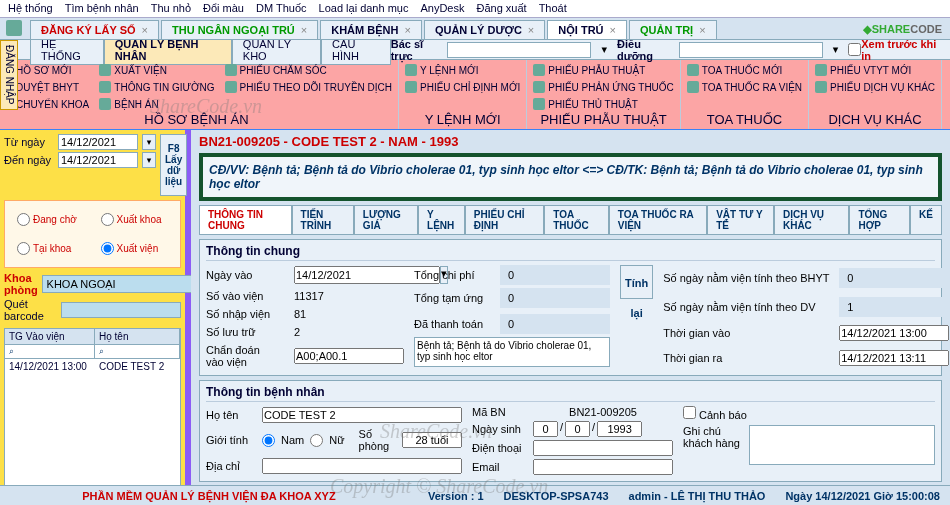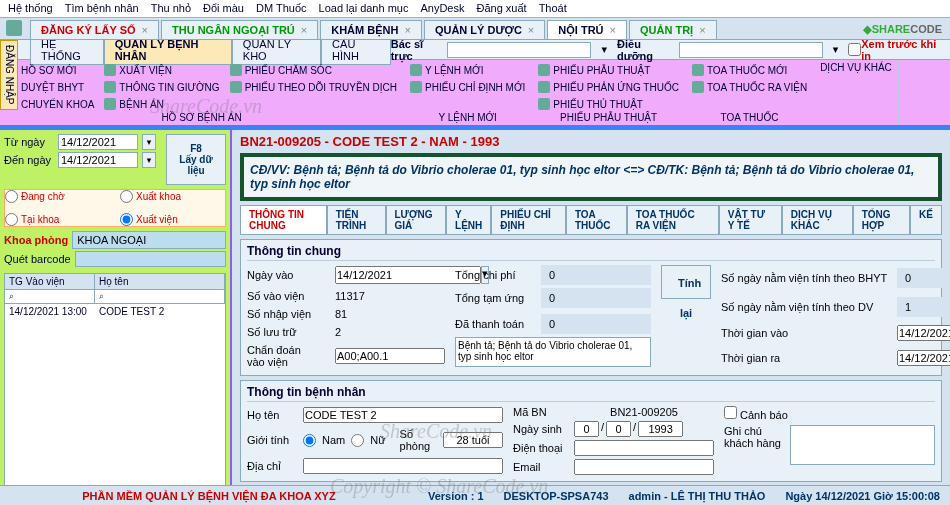--- a/index.html
+++ b/index.html
@@ -16,36 +16,36 @@
 .logo { position: absolute; right: 8px; top: 20px; font-weight: bold; color: #3a3; font-size: 14px; }
 .logo b { color: #666; }
 .row2 { display: flex; height: 20px; background: #e8f0f8; border-bottom: 1px solid #8ab; align-items: center; }
 .subtabs { display: flex; margin-left: 30px; }
 .subtab { padding: 2px 10px; border: 1px solid #8ab; background: #e8f0f8; color: #003; }
 .subtab.active { background: #fce9b8; font-weight: bold; }
 .spacer { flex: 1; }
 .doclabel { color: #003; font-weight: bold; margin-right: 4px; }
 .docinput { width: 150px; height: 16px; border: 1px solid #8ab; background: #fff; margin-right: 10px; }
 .preview { color: #c00; font-weight: bold; margin-right: 8px; }
-.ribbon { display: flex; height: 70px; background: #f0abfc; border-bottom: 5px solid #3b82f6; }
+.ribbon { display: flex; height: 70px; background: #fca5a5; border-bottom: 1px solid #3b82f6; justify-content: center; }
 .rgroup { border-right: 1px solid #bcd; padding: 2px 6px; display: flex; flex-direction: column; justify-content: space-between; }
 .rgroup .items { display: grid; grid-auto-flow: column; grid-template-rows: repeat(3, 16px); gap: 1px 10px; }
 .ritem { display: flex; align-items: center; gap: 3px; color: #003; white-space: nowrap; font-size: 10px; }
 .ritem .ri { width: 12px; height: 12px; background: #6a9; border-radius: 2px; flex-shrink: 0; }
 .ritem.red { color: #c00; }
-.rlabel { text-align: center; color: #003; font-size: 10px; }
+.rlabel { text-align: center; color: #003; font-size: 13px; }
 .vert-tab { position: absolute; left: 0; top: 40px; width: 18px; height: 70px; background: #fce9b8; border: 1px solid #c90; writing-mode: vertical-rl; text-align: center; font-size: 10px; color: #003; padding: 4px 2px; }
 .main { display: flex; height: 362px; }
-.left { width: 232px; background: #bef264; border-right: 2px solid #8b5cf6; padding: 4px; display: flex; flex-direction: column; }
+.left { width: 191px; background: #fde047; border-right: 6px solid #8b5cf6; padding: 4px; display: flex; flex-direction: column; }
 .datebar { display: flex; align-items: center; gap: 4px; margin-bottom: 2px; }
 .datebar label { color: #003; width: 50px; }
 .datebar input { width: 80px; height: 16px; border: 1px solid #8ab; background: #fff; padding: 0 2px; }
 .datebar .dd { width: 14px; height: 16px; background: #e8f0f8; border: 1px solid #8ab; text-align: center; font-size: 9px; line-height: 14px; }
 .f8 { border: 1px solid #8ab; background: #e8f0f8; padding: 8px 4px; text-align: center; color: #036; font-weight: bold; font-size: 10px; }
-.radios { border: 1px solid #fa6; background: #fff8e8; padding: 0; margin: 4px 0; display: grid; grid-template-columns: 1fr 1fr; gap: 10px; }
+.radios { border: 1px solid #fa6; background: #fff8e8; padding: 12px; margin: 4px 0; display: grid; grid-template-columns: 1fr 1fr; gap: 16px; }
 .radios label { display: flex; align-items: center; gap: 3px; color: #c00; font-size: 10px; }
 .radios input { margin: 0; }
 .khoarow { display: flex; align-items: center; gap: 4px; margin-bottom: 2px; }
 .khoarow label { color: #c00; font-weight: bold; }
 .khoarow input { flex: 1; height: 18px; border: 1px solid #8ab; background: #bde; padding: 0 4px; }
 .brow input { width: 120px; height: 16px; border: 1px solid #8ab; }
 .grid { flex: 1; border: 1px solid #8ab; background: #fff; margin-top: 4px; }
 .grid .hdr { display: flex; background: #d5e3f0; border-bottom: 1px solid #8ab; }
 .grid .hdr div { padding: 2px 4px; border-right: 1px solid #8ab; color: #003; font-size: 10px; }
 .grid .srch { display: flex; border-bottom: 1px solid #8ab; }
@@ -53,21 +53,21 @@
 .grid .row { display: flex; }
 .grid .row div { padding: 2px 4px; color: #003; font-size: 10px; }
 .right { flex: 1; background: #d5e3f0; padding: 4px 8px; overflow: hidden; }
 .pt-title { color: #c00; font-weight: bold; font-size: 13px; margin-bottom: 4px; }
 .diag { background: #f0f5fa; border: 4px solid #14532d; padding: 6px; color: #036; font-weight: bold; font-size: 12px; margin-bottom: 4px; font-style: italic; }
 .ptabs { display: flex; border-bottom: 1px solid #8ab; }
 .ptab { padding: 3px 8px; border: 1px solid #8ab; border-bottom: none; background: #e8f0f8; color: #036; font-size: 10px; font-weight: bold; }
 .ptab.active { background: #fff; color: #c00; }
 .section { border: 1px solid #8ab; background: #e8f0f8; margin-top: 4px; padding: 2px 6px 6px; }
 .section .sh { color: #003; font-weight: bold; font-size: 12px; border-bottom: 1px solid #bcd; padding: 2px 0; margin-bottom: 4px; }
-.btn { background: #e8f0f8; border: 1px solid #8ab; padding: 2px 16px; color: #036; font-weight: bold; text-align: center; }
+.btn { background: #e8f0f8; border: 1px solid #8ab; padding: 2px 4px; color: #036; font-weight: bold; text-align: center; }
 textarea { border: 1px solid #8ab; background: #fff; font-size: 10px; padding: 2px; resize: none; }
 .statusbar { position: absolute; bottom: 0; left: 0; right: 0; height: 20px; background: #d5e3f0; border-top: 1px solid #8ab; display: flex; align-items: center; padding: 0 10px; gap: 20px; }
 .statusbar .app { color: #c00; font-weight: bold; flex: 1; text-align: center; }
 .statusbar .s { color: #036; font-weight: bold; }
 .wm { position: absolute; color: rgba(120,120,120,0.35); font-size: 20px; font-style: italic; pointer-events: none; font-family: 'Times New Roman', serif; }
 </style>
 </head>
 <body>
 
 <div class="topmenu">
@@ -143,20 +143,24 @@
       <div class="rlabel">PHIẾU PHẪU THUẬT</div>
     </div>
     <div class="rgroup">
       <div class="items">
         <div class="ritem"><span class="ri"></span>TOA THUỐC MỚI</div>
         <div class="ritem"><span class="ri"></span>TOA THUỐC RA VIỆN</div>
       </div>
       <div class="rlabel">TOA THUỐC</div>
     </div>
     <div class="rgroup">
+      <div class="items">
+        <div class="ritem"><span class="ri"></span>PHIẾU VTYT MỚI</div>
+        <div class="ritem"><span class="ri"></span>PHIẾU DỊCH VỤ KHÁC</div>
+      </div>
       <div class="rlabel">DỊCH VỤ KHÁC</div>
     </div>
     <div class="rgroup"></div>
   </div>
 
 <div class="vert-tab">ĐĂNG NHẬP</div>
 
 <div class="main">
   <div class="left">
     <div style="display:flex;gap:4px">

